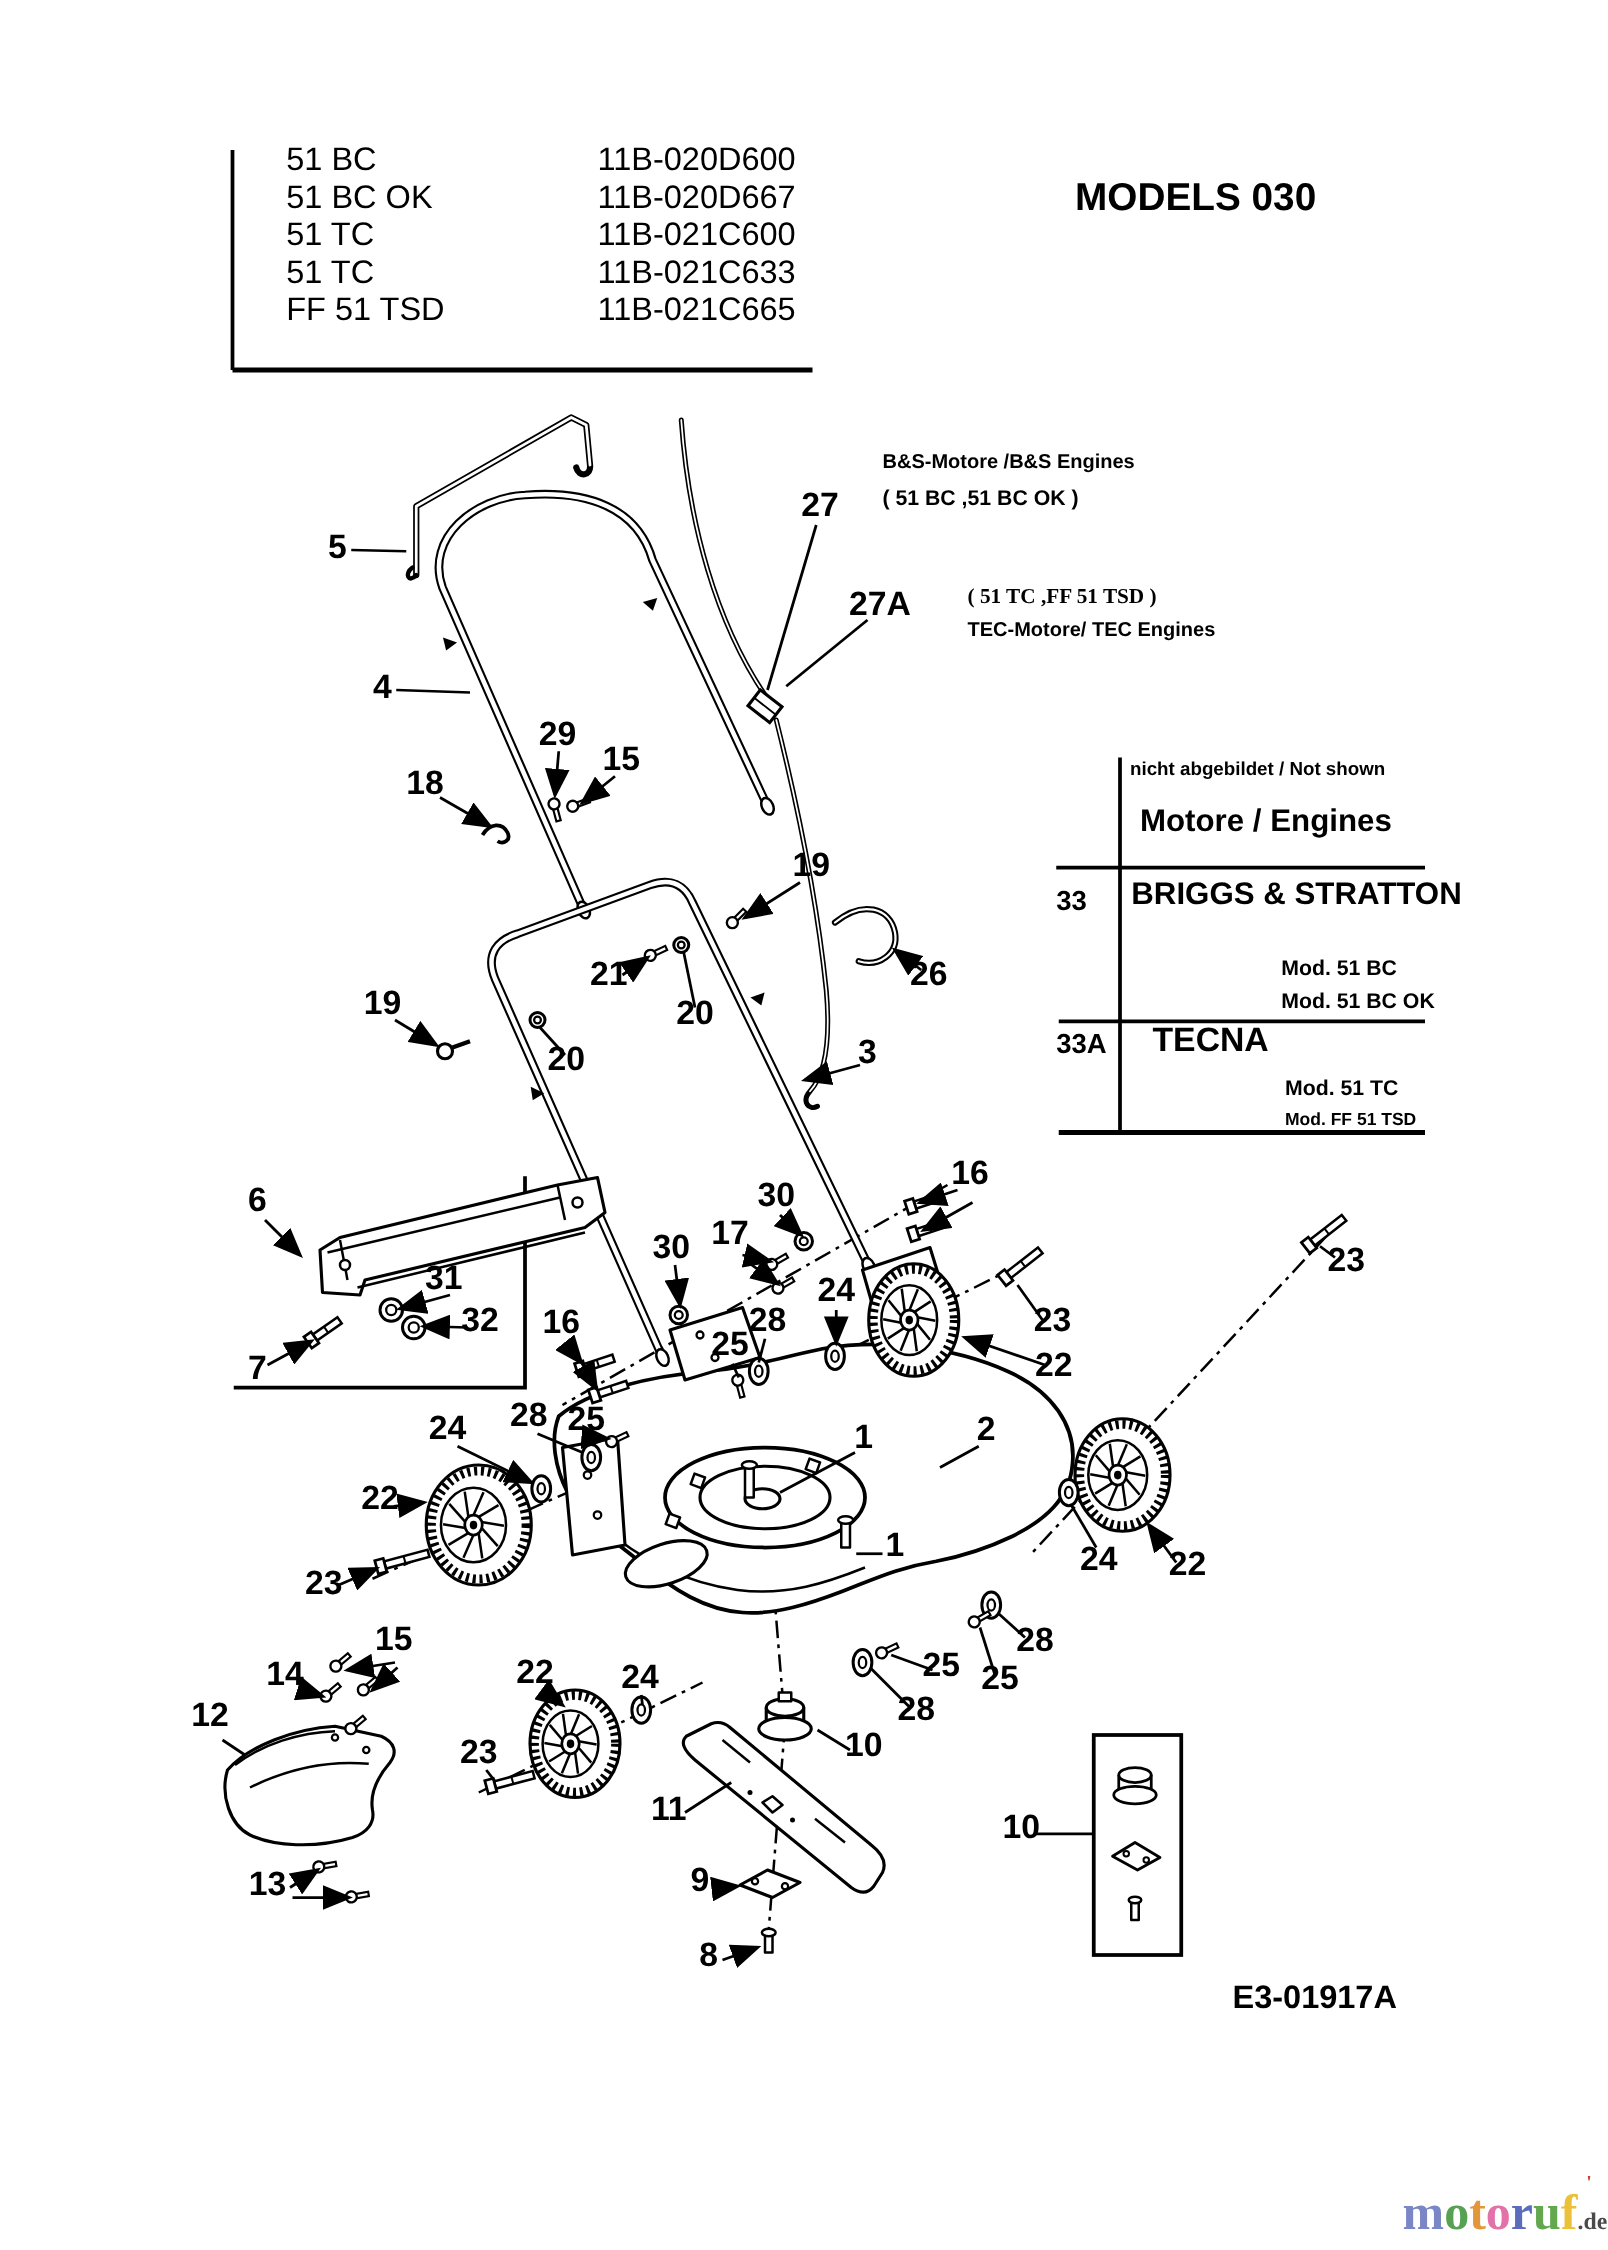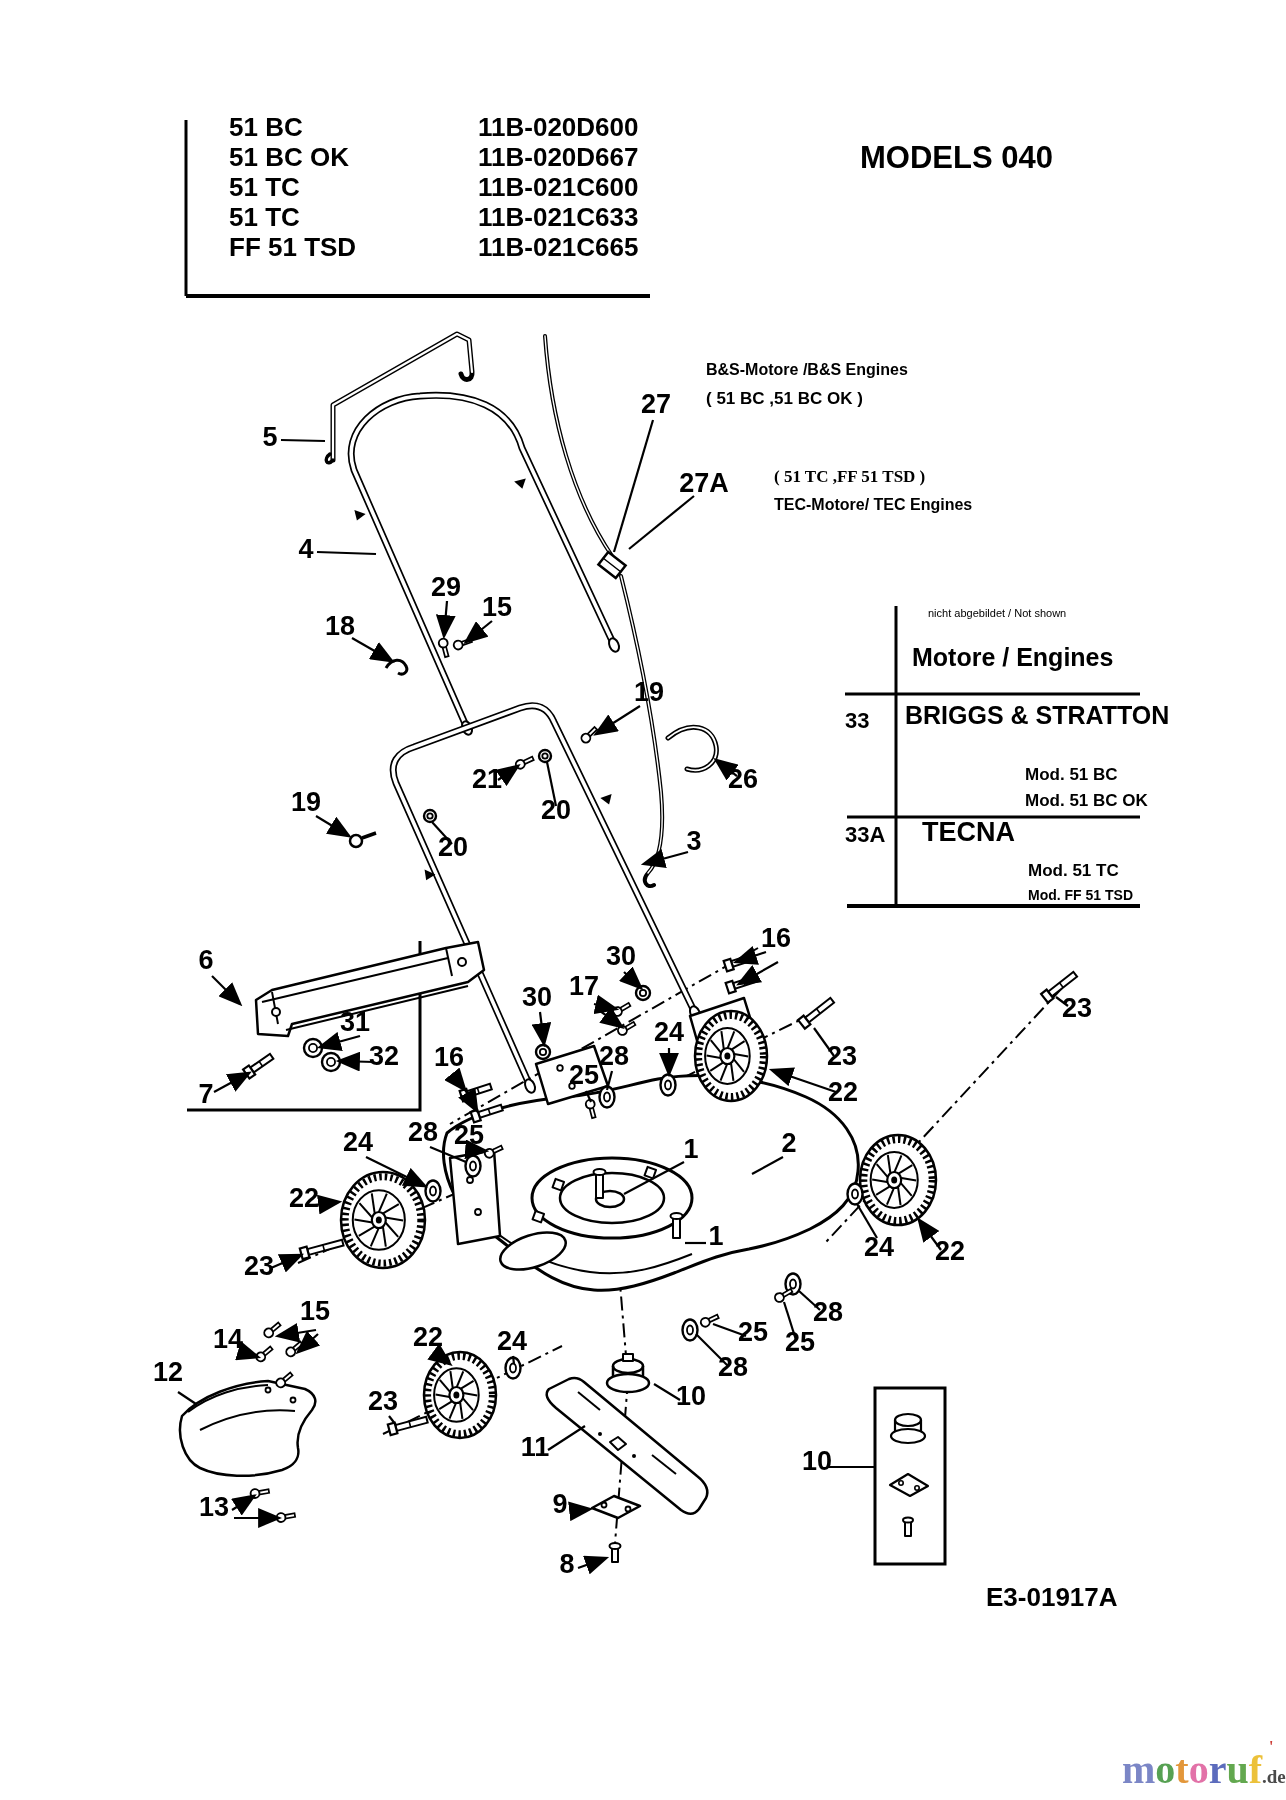--- a/index.html
+++ b/index.html
@@ -2,31 +2,31 @@
 <html><head>
 <meta charset="utf-8">
 <style>
   html,body{margin:0;padding:0;background:#fff;}
   .stage{position:relative;width:1286px;height:1800px;background:#ffffff;
          font-family:"Liberation Sans",sans-serif;color:#000;overflow:hidden;}
   svg{position:absolute;left:0;top:0;}
   .abs{position:absolute;white-space:nowrap;}
   
   #mt{left:229px;top:112px;width:440px;height:190px;}
-  .mrow{position:absolute;left:0;font-size:26px;font-weight:bold;}
+  .mrow{position:absolute;left:0;font-size:26px;font-weight:normal;}
   .mrow .pn{position:absolute;left:249px;}
   .t0{top:0px}.t1{top:30px}.t2{top:60px}.t3{top:90px}.t4{top:120px}
   
   #models-title{left:860px;top:140px;font-size:31px;font-weight:bold;}
   #bs1{left:706px;top:361px;font-size:16px;font-weight:bold;}
   #bs2{left:706px;top:389px;font-size:17px;font-weight:bold;}
   #tec1{left:774px;top:467px;font-size:17px;font-weight:bold;font-family:Liberation Serif, serif;}
   #tec2{left:774px;top:496px;font-size:16px;font-weight:bold;}
   
-  #et-hs{left:928px;top:607px;font-size:11px;font-weight:normal;}
+  #et-hs{left:904px;top:607px;font-size:15px;font-weight:bold;}
   #et-hl{left:912px;top:643px;font-size:25px;font-weight:bold;}
   #et-r0{left:845px;top:708px;font-size:22px;font-weight:bold;text-align:right;}
   #et-n0{left:905px;top:701px;font-size:25px;font-weight:bold;}
   #et-m00{left:1025px;top:765px;font-size:17px;font-weight:bold;}
   #et-m01{left:1025px;top:791px;font-size:17px;font-weight:bold;}
   #et-r1{left:845px;top:822px;font-size:22px;font-weight:bold;}
   #et-n1{left:922px;top:817px;font-size:27px;font-weight:bold;}
   #et-m10{left:1028px;top:861px;font-size:17px;font-weight:bold;}
   #et-m11{left:1028px;top:887px;font-size:14px;font-weight:bold;}
   #footer-num{left:986px;top:1582px;font-size:26px;font-weight:bold;}
@@ -582,21 +582,21 @@
   <div class="mrow t3">
     <span>51 TC</span>
     <span class="pn">11B-021C633</span>
   </div>
   <div class="mrow t4">
     <span>FF 51 TSD</span>
     <span class="pn">11B-021C665</span>
   </div>
 </div>
 
-<div class="abs" id="models-title">MODELS 040</div>
+<div class="abs" id="models-title">MODELS 030</div>
 
 <div class="abs" id="bs1">B&amp;S-Motore /B&amp;S Engines</div>
 <div class="abs" id="bs2">( 51 BC ,51 BC OK )</div>
 <div class="abs" id="tec1">( 51 TC ,FF 51 TSD )</div>
 <div class="abs" id="tec2">TEC-Motore/ TEC Engines</div>
 
 <div class="abs" id="et-hs">nicht abgebildet / Not shown</div>
 <div class="abs" id="et-hl">Motore / Engines</div>
 <div class="abs" id="et-r0">33</div>
 <div class="abs" id="et-n0">BRIGGS &amp; STRATTON</div>

